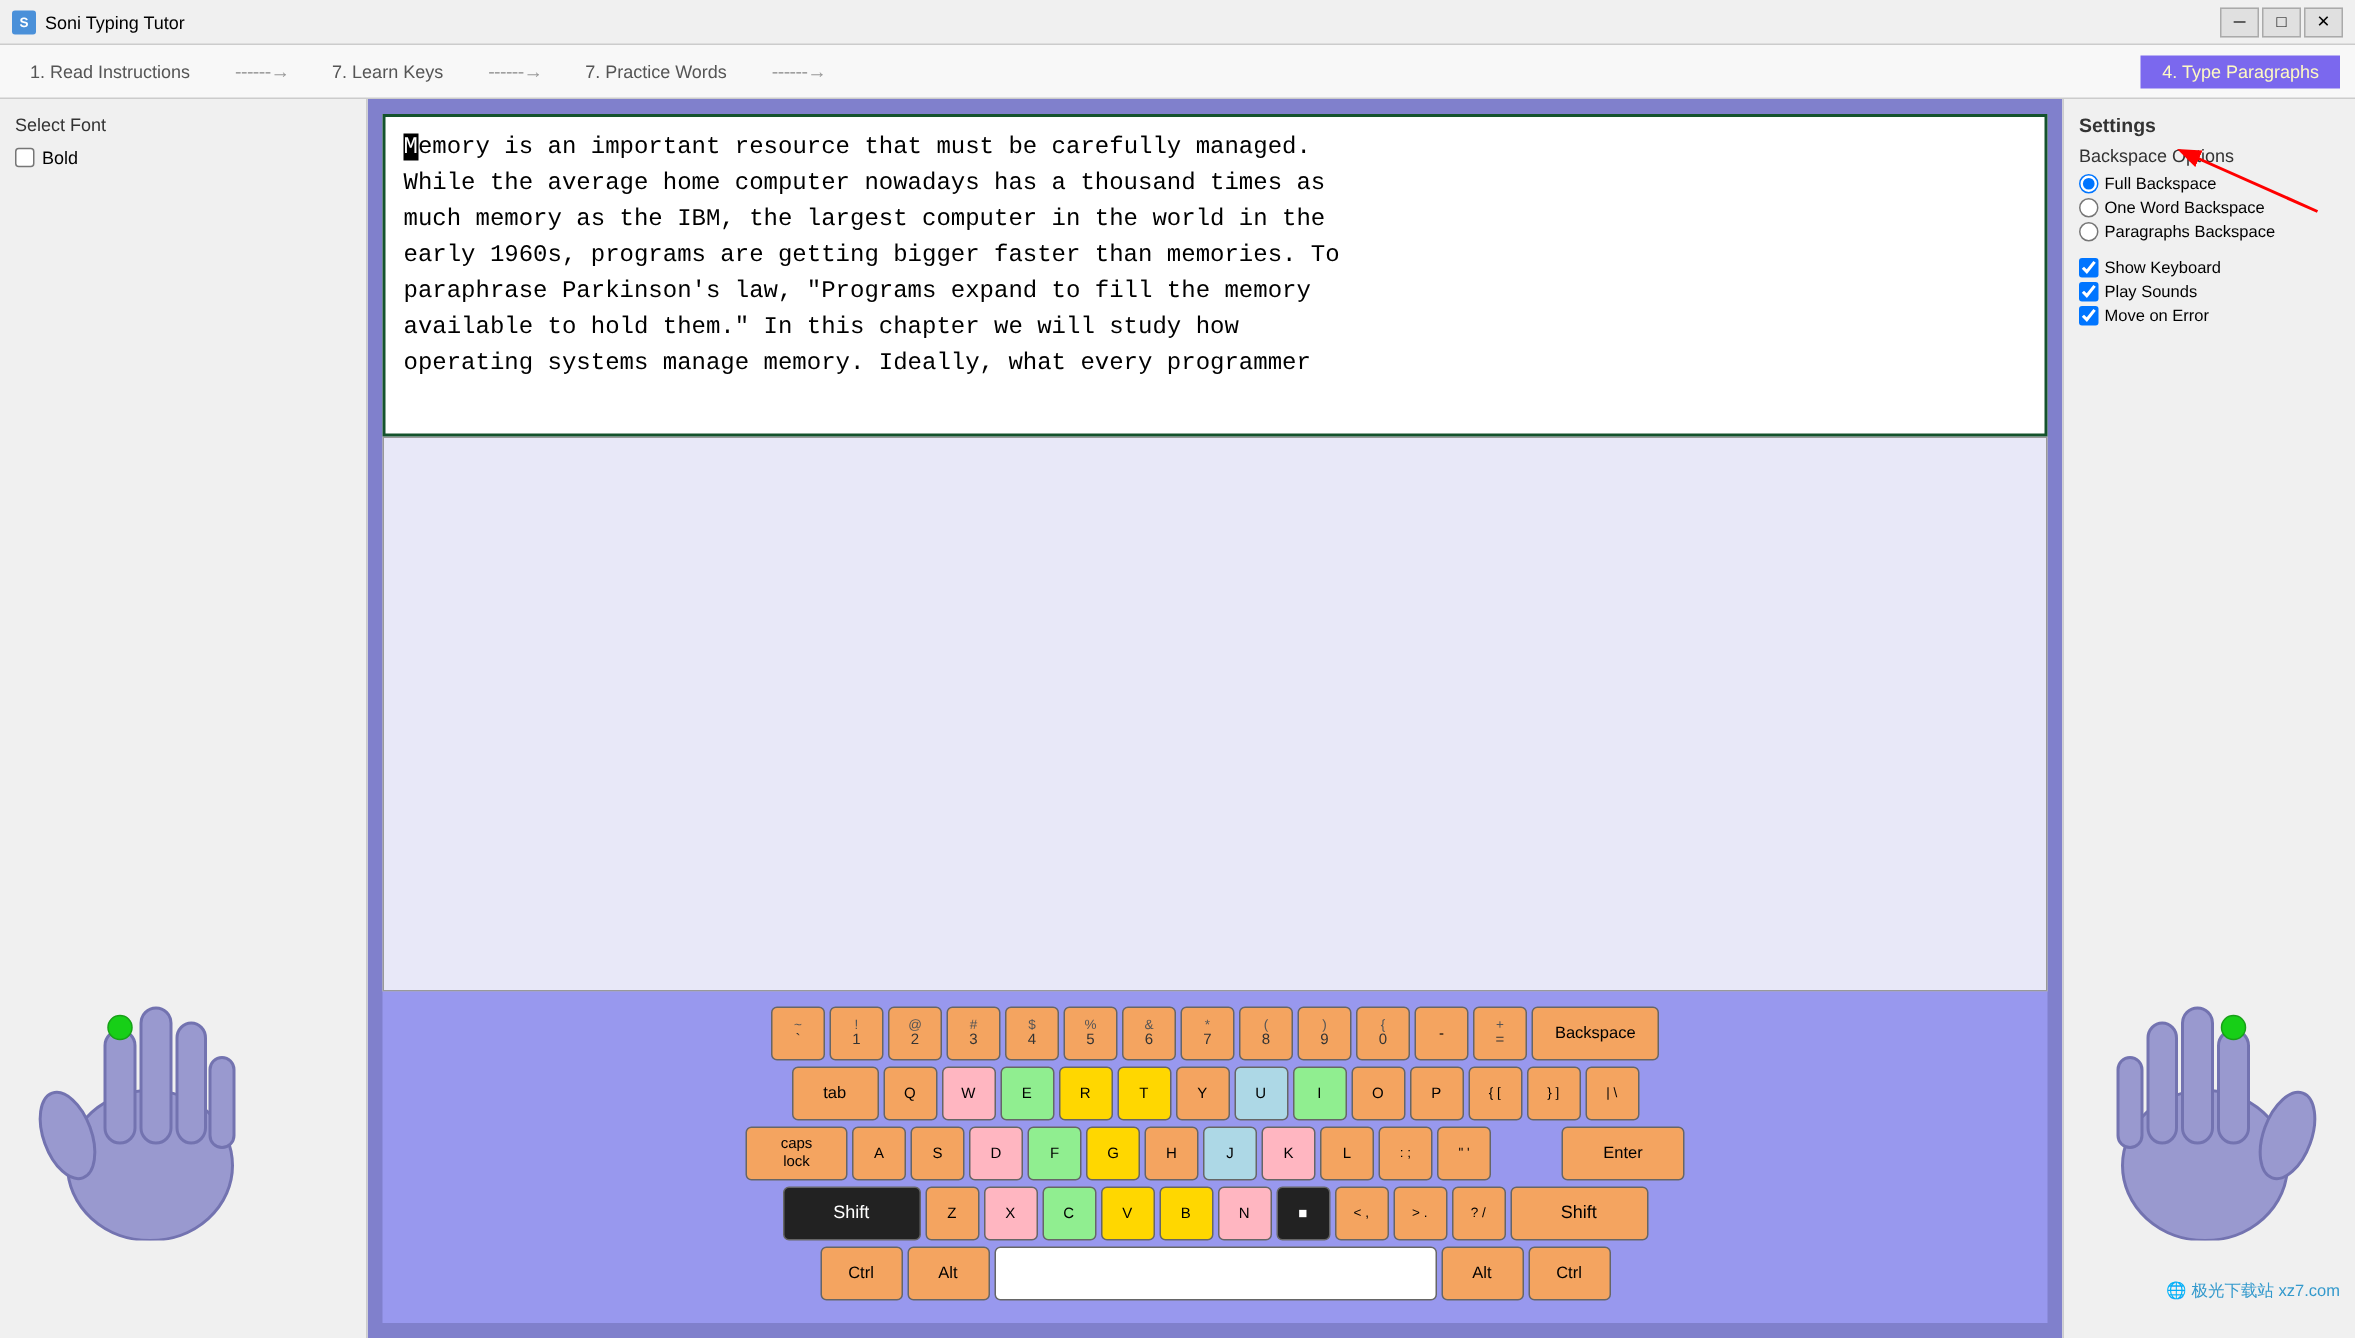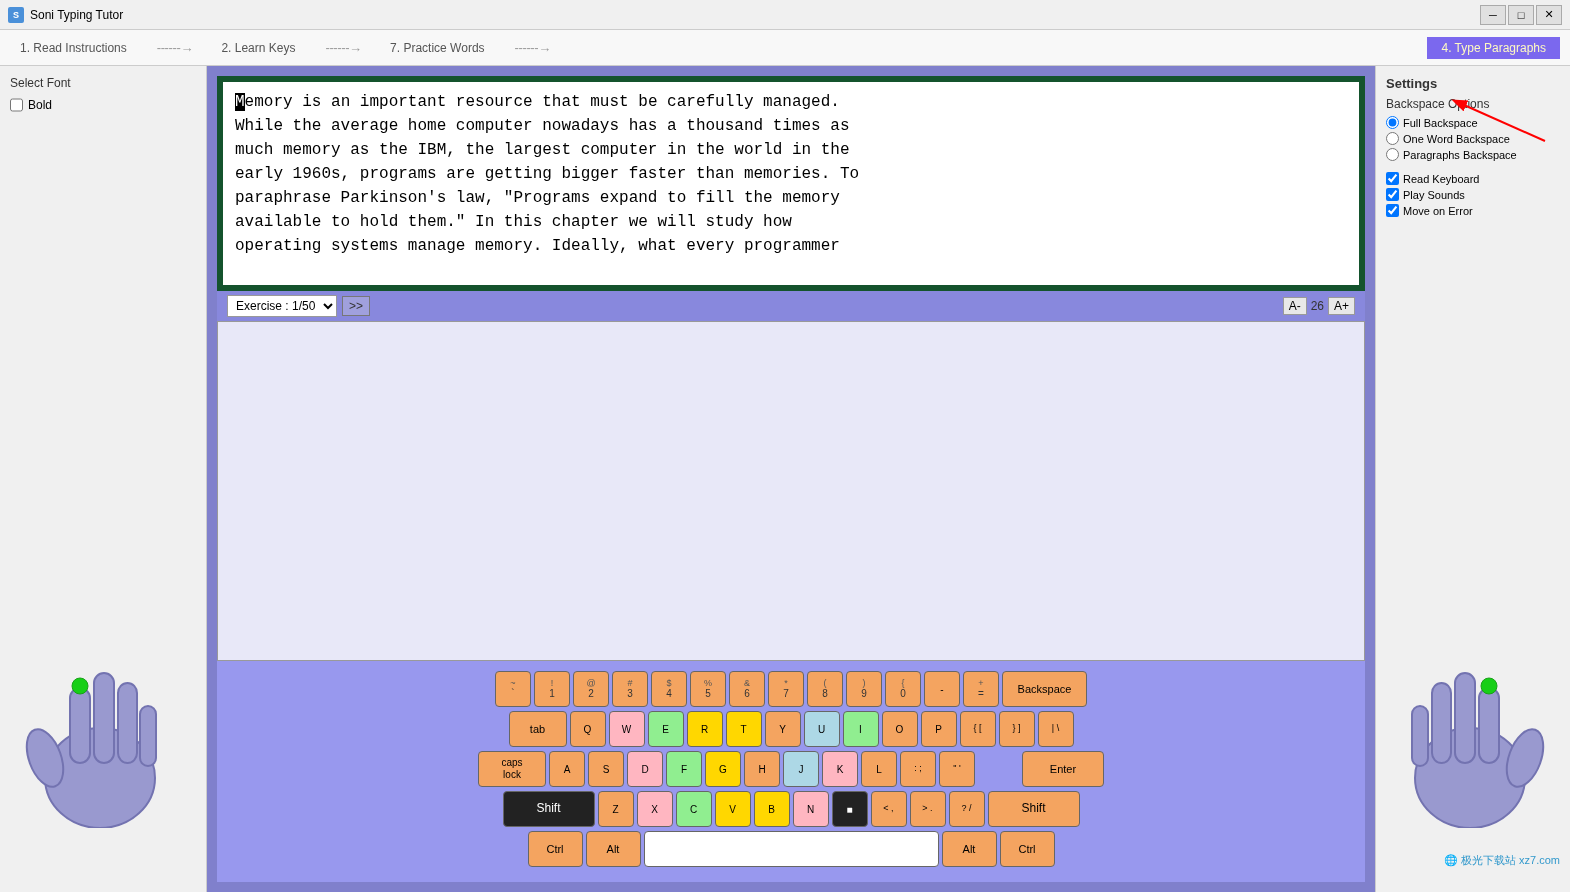--- a/index.html
+++ b/index.html
@@ -89,21 +89,21 @@
 
     
     .main-area {
       display: flex;
       height: calc(892px - 30px - 36px);
       position: relative;
     }
 
     
     .left-sidebar {
-      width: 207px;
+      width: 245px;
       background: #f0f0f0;
       padding: 10px;
       border-right: 1px solid #ccc;
       position: relative;
     }
     .sidebar-title {
       font-size: 12px;
       margin-bottom: 8px;
       color: #333;
     }
@@ -128,21 +128,21 @@
       background: #8080cc;
       padding: 10px;
       display: flex;
       flex-direction: column;
       gap: 0;
     }
 
     
     .text-display {
       background: white;
-      border: 6px solid #14532d;
+      border: 2px solid #14532d;
       font-family: 'Courier New', monospace;
       font-size: 16px;
       line-height: 1.5;
       padding: 8px 12px;
       height: 215px;
       overflow: hidden;
       position: relative;
     }
     .text-display .cursor-char {
       background: black;
@@ -325,21 +325,21 @@
     <button class="title-btn close">✕</button>
   </div>
 </div>
 
 <div class="nav-bar">
   <div class="nav-step">
     <span class="nav-step-label">1. Read Instructions</span>
   </div>
   <span class="nav-arrow">- - - - - - →</span>
   <div class="nav-step">
-    <span class="nav-step-label">2. Learn Keys</span>
+    <span class="nav-step-label">7. Learn Keys</span>
   </div>
   <span class="nav-arrow">- - - - - - →</span>
   <div class="nav-step">
     <span class="nav-step-label">7. Practice Words</span>
   </div>
   <span class="nav-arrow">- - - - - - →</span>
   <div class="nav-step" style="margin-left:auto;">
     <span class="nav-step-label active">4. Type Paragraphs</span>
   </div>
 </div>
@@ -372,33 +372,20 @@
       </svg>
     </div>
   </div>
 
   <div class="center-area">
 
     <div class="text-display">
       <span class="cursor-char">M</span><span>emory is an important resource that must be carefully managed.<br>While  the  average  home  computer  nowadays  has  a  thousand  times  as<br>much  memory  as  the  IBM,  the  largest  computer  in  the  world  in  the<br>early  1960s,  programs  are  getting  bigger  faster  than  memories.   To<br>paraphrase  Parkinson's  law,  "Programs  expand  to  fill  the  memory<br>available  to  hold  them."   In  this  chapter  we  will  study  how<br>operating  systems  manage  memory.   Ideally,  what  every  programmer</span>
     </div>
 
-    <div class="exercise-bar">
-      <div class="exercise-select-wrap">
-        <select class="exercise-select">
-          <option>Exercise : 1/50</option>
-        </select>
-        <button class="exercise-next-btn">&gt;&gt;</button>
-      </div>
-      <div class="font-size-controls">
-        <button class="font-ctrl-btn">A-</button>
-        <span class="font-size-val">26</span>
-        <button class="font-ctrl-btn">A+</button>
-      </div>
-    </div>
 
     <div class="typing-area" style="flex:1; min-height:130px; cursor:text;"></div>
 
     <div class="keyboard-container">
 
       <div class="key-row">
         <div class="key orange">
             <span class="key-top">~</span>
             <span class="key-bottom">`</span>
           </div>
@@ -523,21 +510,21 @@
     </label>
     <label class="radio-row">
       <input type="radio" name="backspace" style="">
       <span>Paragraphs Backspace</span>
     </label>
 
     <div class="settings-divider"></div>
 
     <label class="checkbox-setting">
       <input type="checkbox" checked="" style="">
-      <span>Read Keyboard</span>
+      <span>Show Keyboard</span>
     </label>
     <label class="checkbox-setting">
       <input type="checkbox" checked="" style="">
       <span>Play Sounds</span>
     </label>
     <label class="checkbox-setting">
       <input type="checkbox" checked="" style="">
       <span>Move on Error</span>
     </label>
 

